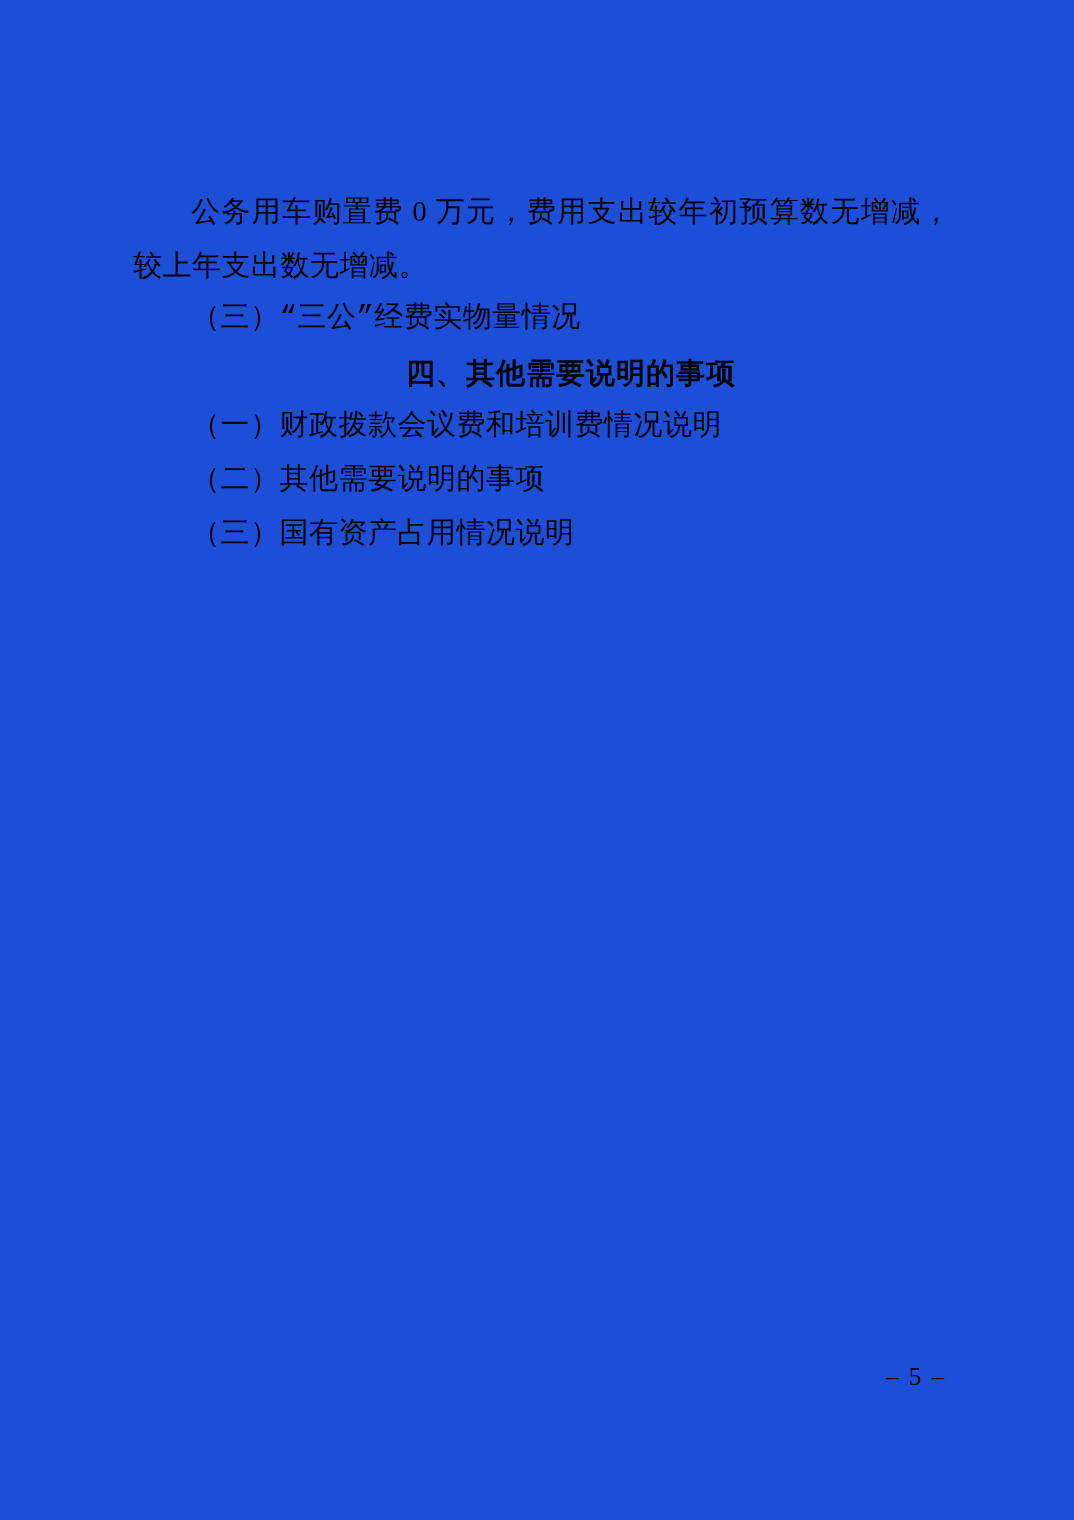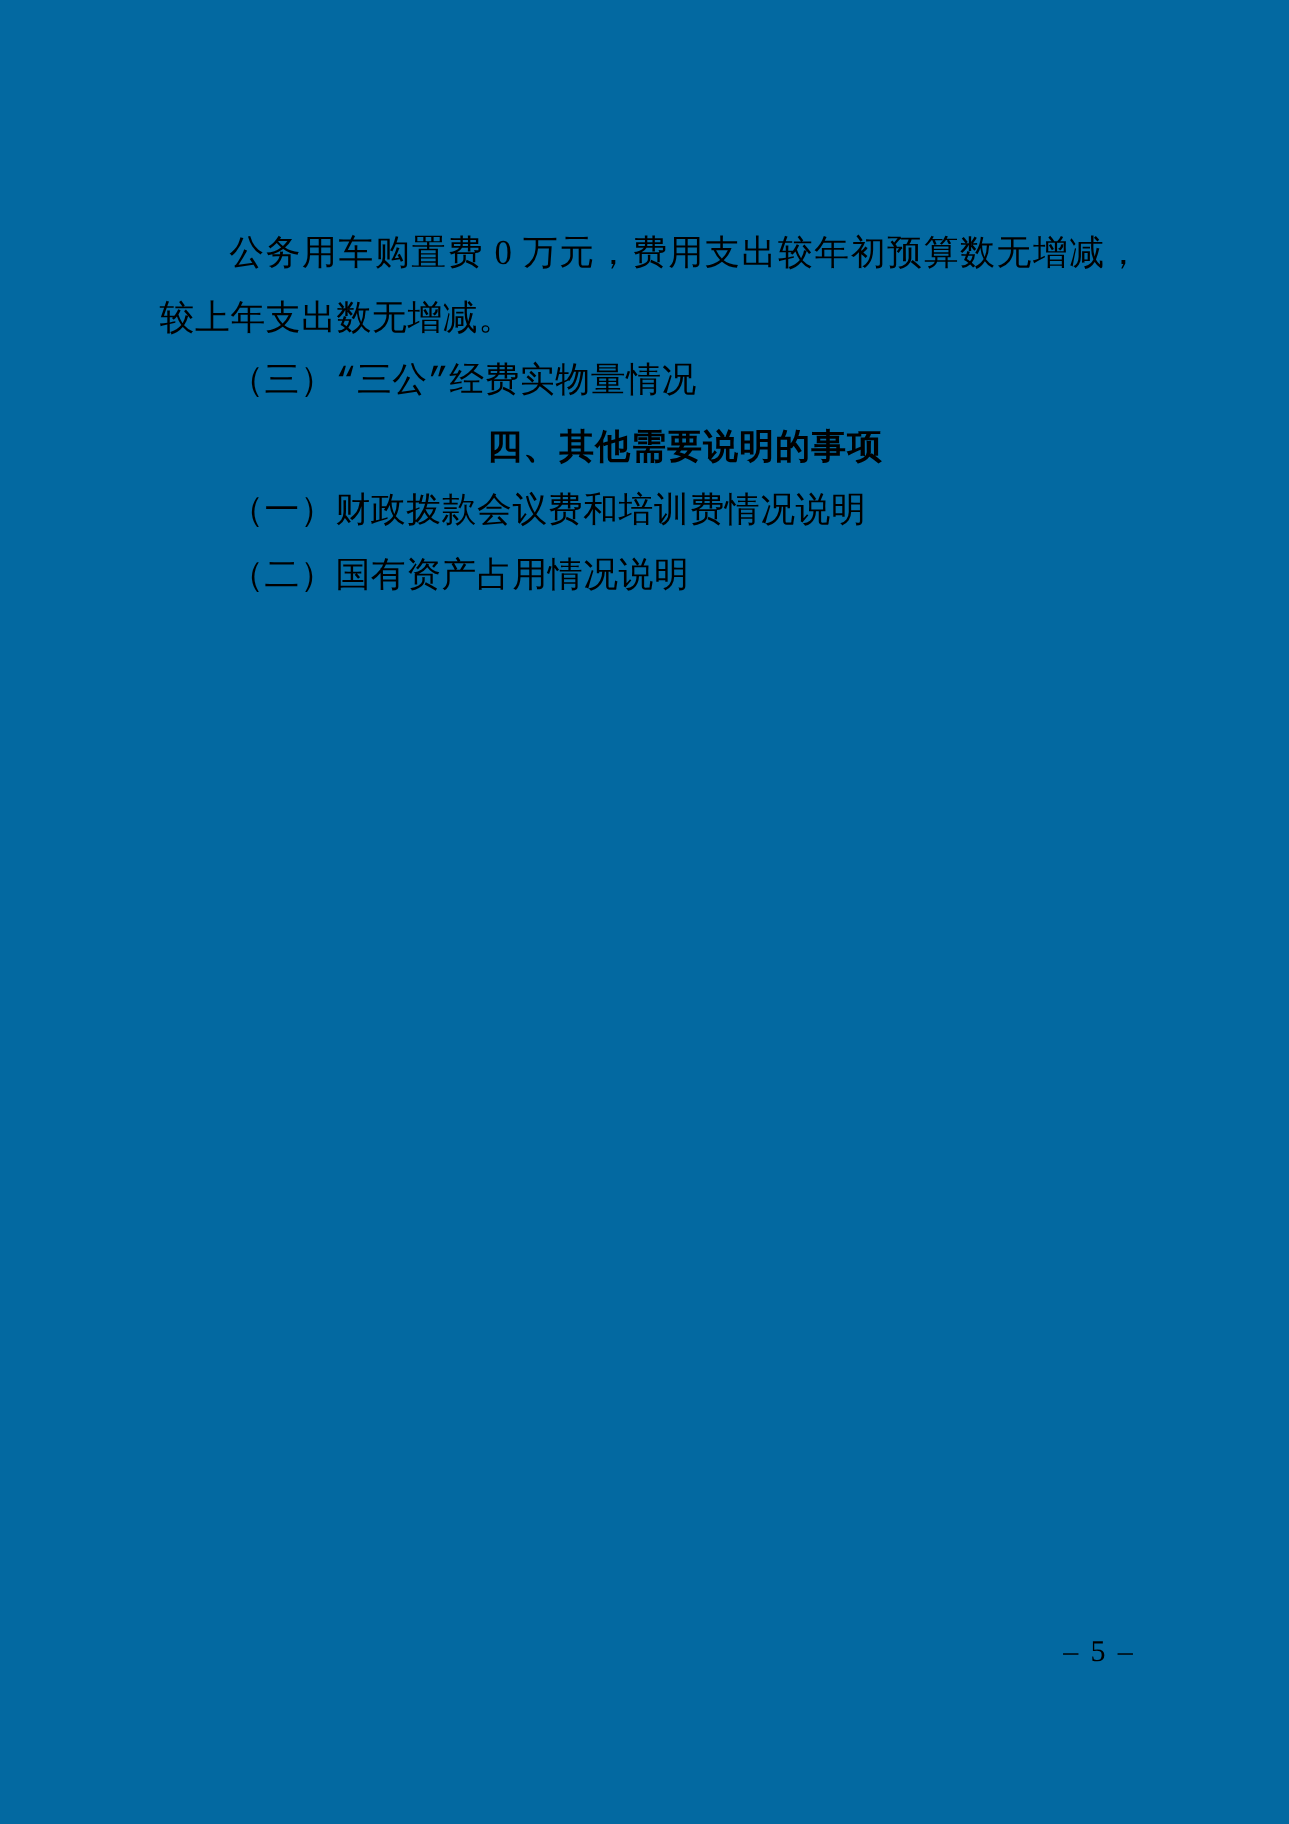--- a/index.html
+++ b/index.html
@@ -4,21 +4,21 @@
 <style>
   html, body {
     margin: 0;
     padding: 0;
     background: #ffffff;
   }
   .page {
     position: relative;
     width: 1074px;
     height: 1520px;
-    background: #0369a1;
+    background: #1d4ed8;
     color: #000000;
     font-family: "Liberation Serif", serif;
     overflow: hidden;
   }
   .content {
     position: absolute;
     left: 133px;
     top: 184px;
     width: 818px;
   }
@@ -55,16 +55,17 @@
 </style>
 </head>
 <body>
 
 <div class="page">
   <div class="content">
     <p class="para body">公务用车购置费 0 万元，费用支出较年初预算数无增减，较上年支出数无增减。</p>
     <p class="para sub">（三）“三公”经费实物量情况</p>
     <p class="para heading">四、其他需要说明的事项</p>
     <p class="para sub">（一）财政拨款会议费和培训费情况说明</p>
-    <p class="para sub">（二）国有资产占用情况说明</p>
+    <p class="para sub">（二）其他需要说明的事项</p>
+    <p class="para sub">（三）国有资产占用情况说明</p>
   </div>
   <div class="page-number">– 5 –</div>
 </div>
 
 </body></html>

